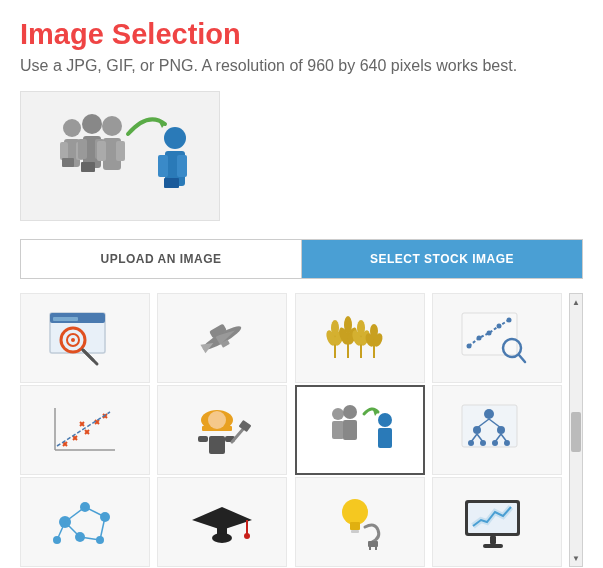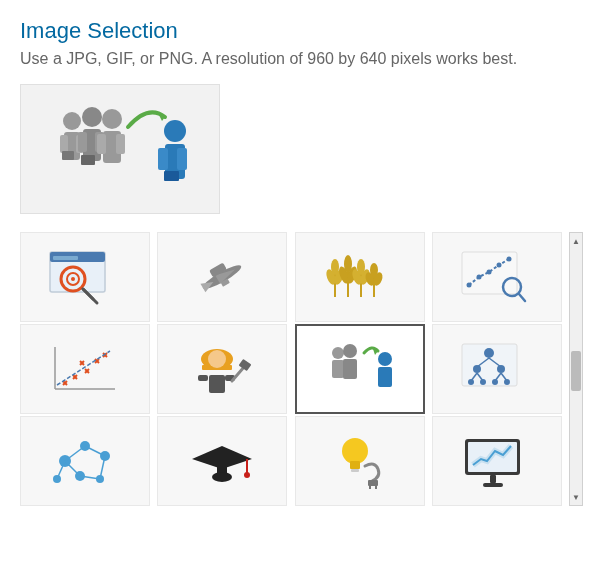--- a/index.html
+++ b/index.html
@@ -7,23 +7,23 @@
       font-family: 'Segoe UI', Arial, sans-serif;
       background: #fff;
       width: 603px;
       min-height: 568px;
       color: #333;
     }
     .page-container {
       padding: 18px 20px 10px 20px;
     }
     .page-title {
-      font-size: 22px;
-      font-weight: 400;
-      color: #0369a1;
+      font-size: 29px;
+      font-weight: 700;
+      color: #ef4444;
       margin-bottom: 6px;
     }
     .subtitle {
       font-size: 16px;
       color: #666;
       margin-bottom: 16px;
     }
     .preview-box {
       width: 200px;
       height: 130px;
@@ -161,20 +161,24 @@
       <polygon points="125,18 118,14 122,22" fill="#5aab47"></polygon>
 
       <circle cx="135" cy="32" r="11" fill="#2a7ab8"></circle>
       <rect x="125" y="45" width="20" height="35" rx="3" fill="#2a7ab8"></rect>
       <rect x="118" y="49" width="10" height="22" rx="2" fill="#3a8ac8"></rect>
       <rect x="137" y="49" width="10" height="22" rx="2" fill="#3a8ac8"></rect>
       <rect x="124" y="72" width="15" height="10" rx="1" fill="#1a5a9a"></rect>
     </svg>
   </div>
 
+  <div class="button-row">
+    <button class="btn-upload">UPLOAD AN IMAGE</button>
+    <button class="btn-stock">SELECT STOCK IMAGE</button>
+  </div>
 
   <div class="grid-area">
     <div class="image-grid">
 
       <div class="grid-item">
         <svg viewBox="0 0 80 60">
           <rect x="5" y="5" width="55" height="40" rx="2" fill="#e8f0f8" stroke="#c0ccd8" stroke-width="1.5"></rect>
           <rect x="5" y="5" width="55" height="10" rx="2" fill="#4a7ab0"></rect>
           <rect x="8" y="9" width="25" height="4" rx="1" fill="#7aaad0"></rect>
           <circle cx="28" cy="32" r="12" fill="none" stroke="#e05020" stroke-width="3"></circle>

